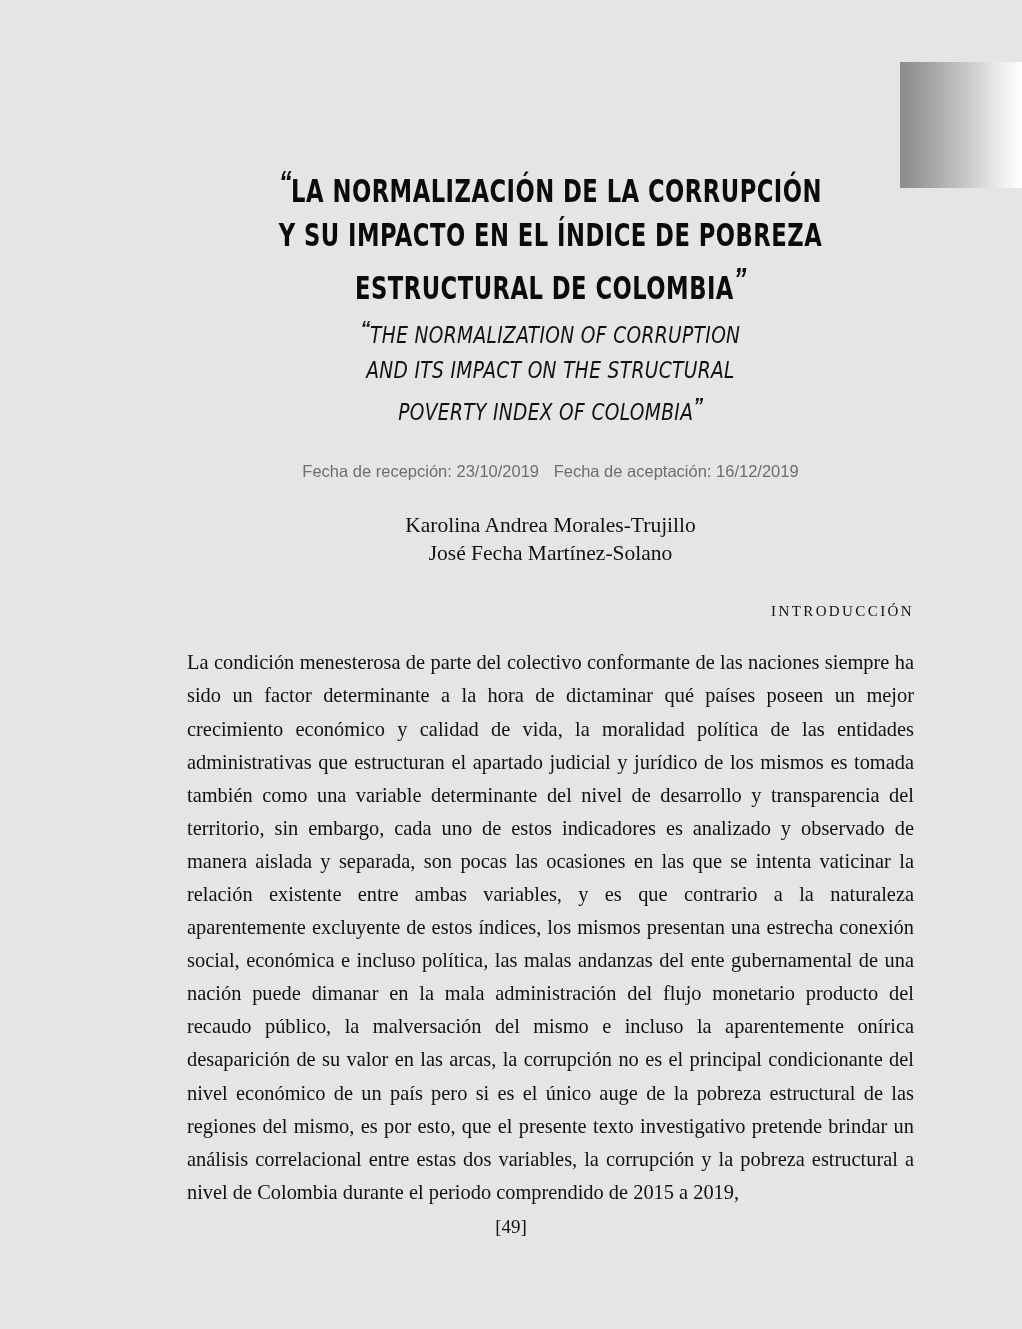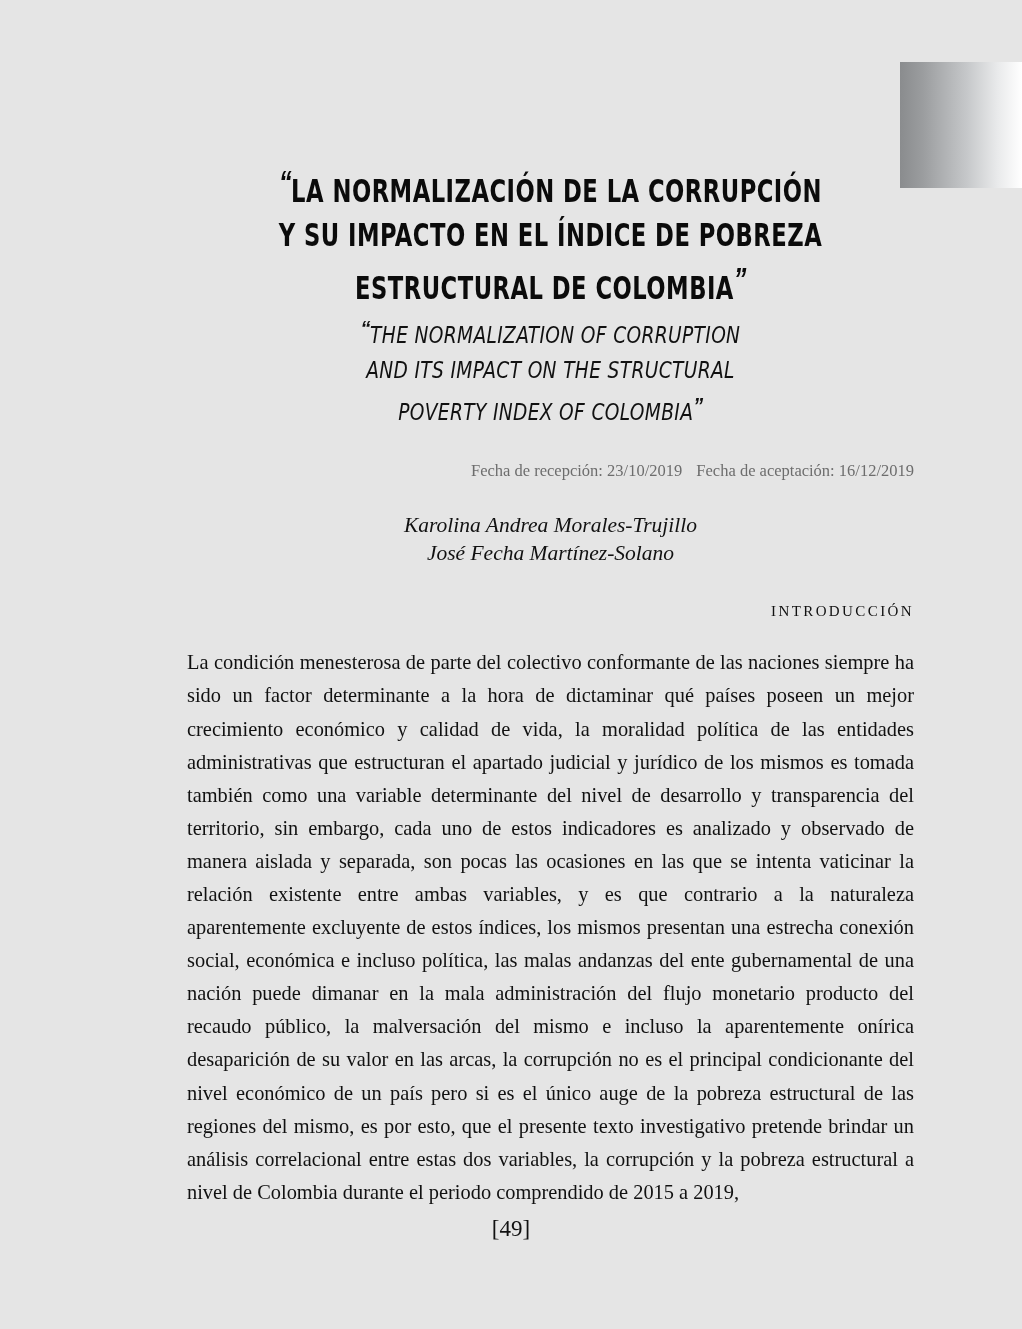--- a/index.html
+++ b/index.html
@@ -84,42 +84,41 @@
   .subtitle-line .q-open,
   .subtitle-line .q-close {
     font-weight: 700;
     vertical-align: 0.32em;
     font-size: 0.96em;
   }
 
   
   .dates {
     margin-top: 30px;
-    text-align: right;
-    font-family: Liberation Serif, serif;
+    text-align: center;
+    font-family: Liberation Sans, sans-serif;
     font-size: 16.5px;
     line-height: 22px;
     color: #6d6d6d;
   }
   .dates .gap {
     display: inline-block;
     width: 10px;
   }
 
   
   .authors {
     margin-top: 30px;
     text-align: center;
   }
   .author {
     font-family: "Liberation Serif", "DejaVu Serif", serif;
     font-size: 21.5px;
     line-height: 27.5px;
     color: #111111;
-    font-style: italic;
   }
 
   
   .section-heading {
     margin-top: 36px;
     font-family: "Liberation Serif", "DejaVu Serif", serif;
     font-size: 15px;
     letter-spacing: 2.4px;
     text-transform: uppercase;
     color: #111111;
@@ -140,21 +139,21 @@
   }
 
   
   .folio {
     position: absolute;
     left: 0;
     top: 1216px;
     width: 1022px;
     text-align: center;
     font-family: "Liberation Serif", "DejaVu Serif", serif;
-    font-size: 23px;
+    font-size: 19px;
     color: #111111;
   }
 </style>
 </head>
 <body>
 
 <div class="page">
 
   <div class="corner-gradient"></div>
 

